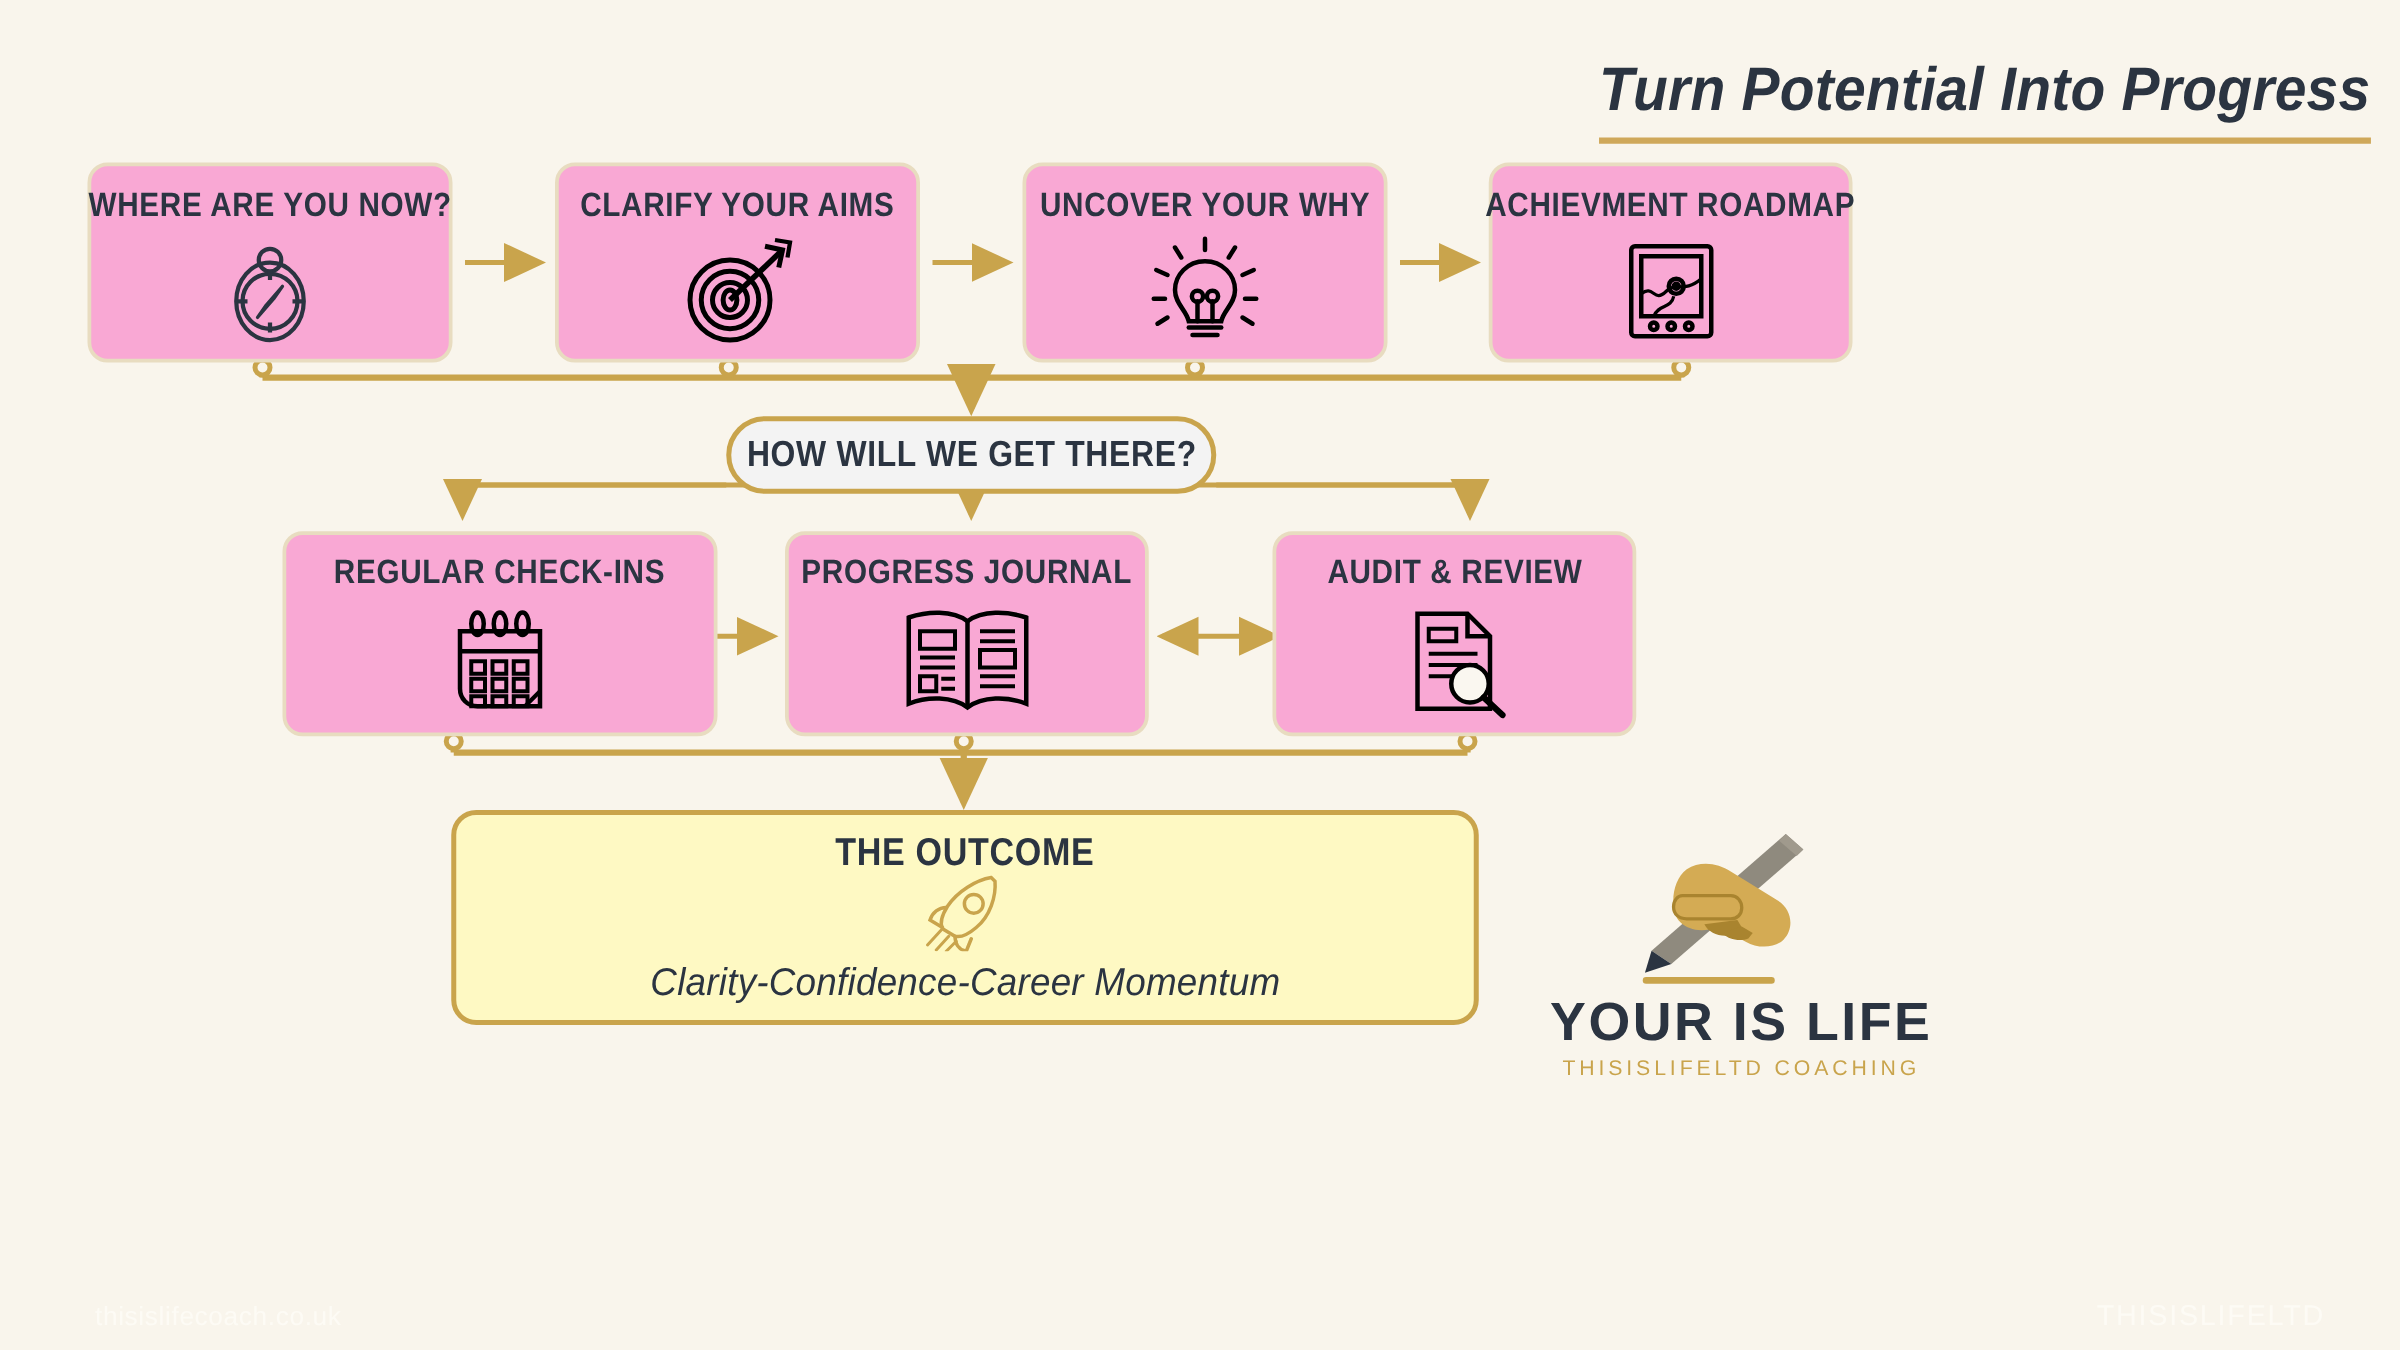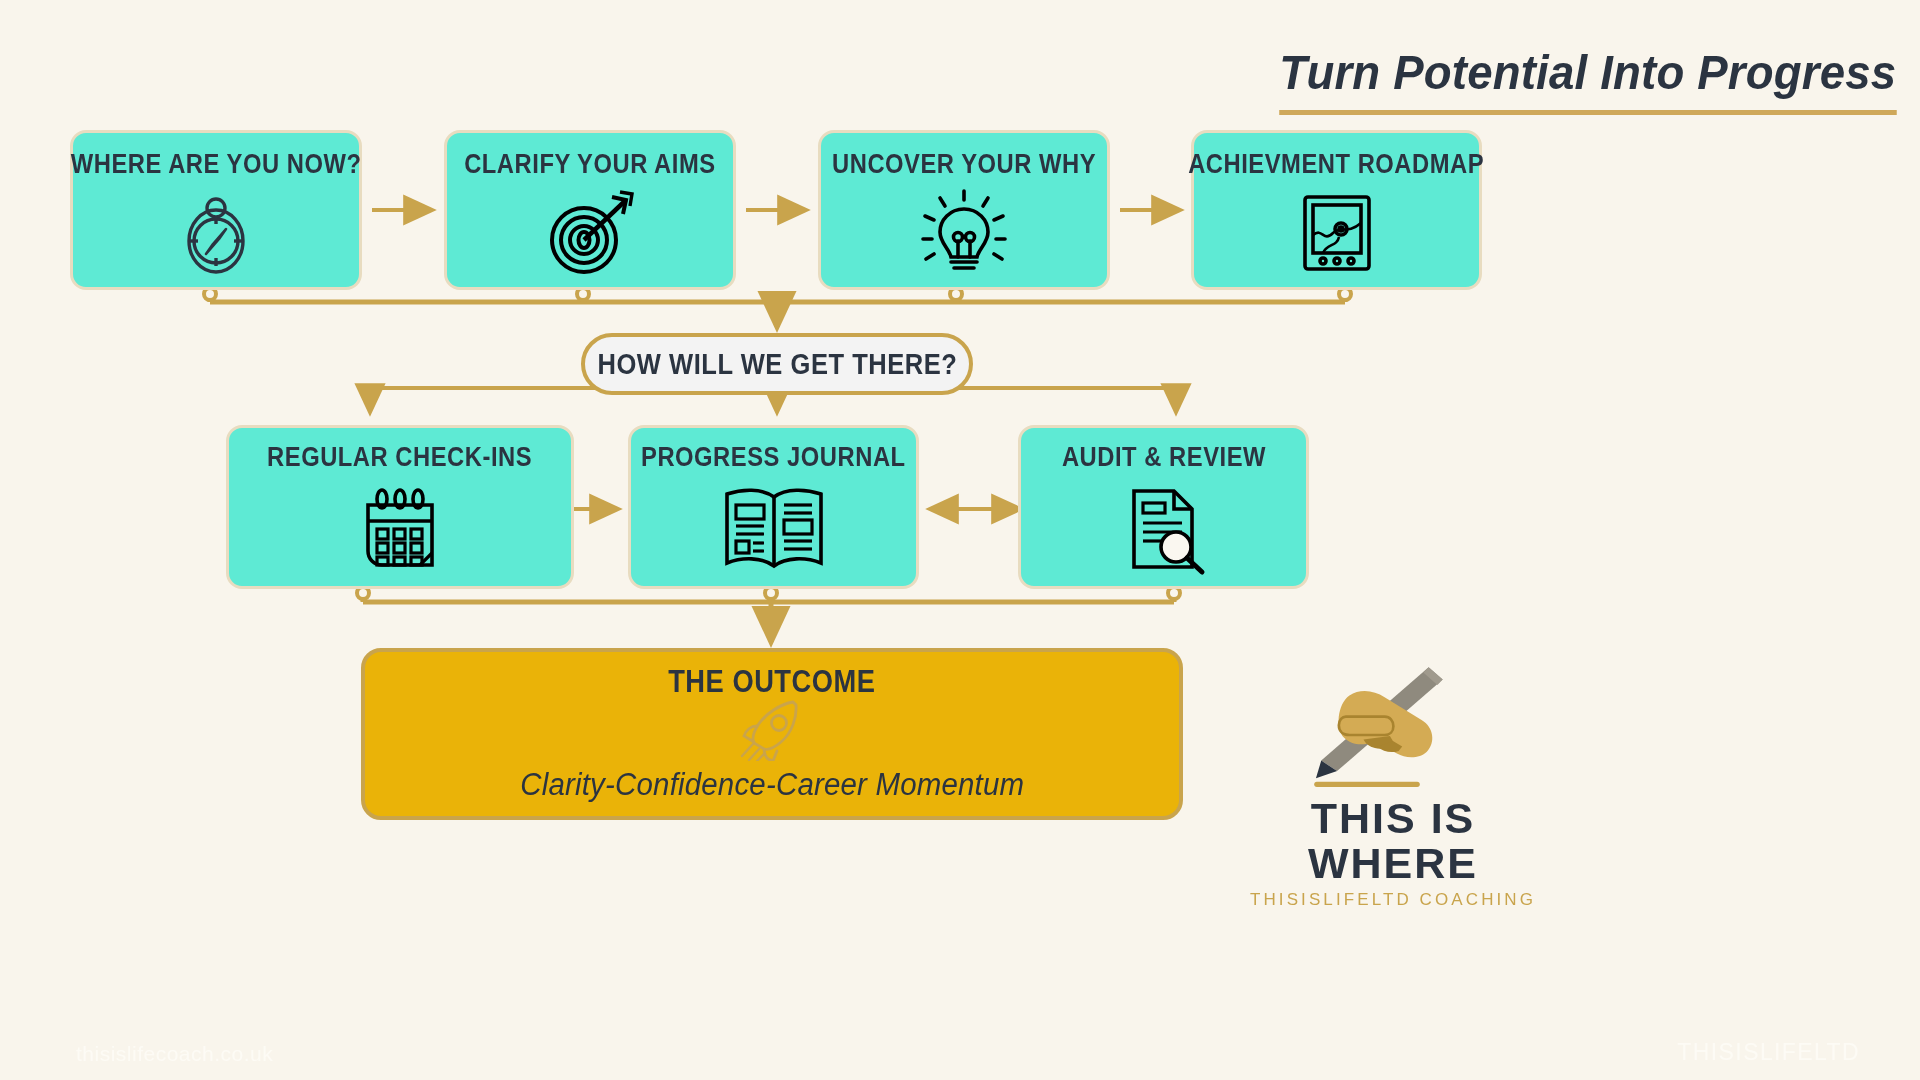--- a/index.html
+++ b/index.html
@@ -42,21 +42,21 @@
     color: #2b3441;
     transform: scaleX(0.93);
     padding-bottom: 10px;
     border-bottom: 5px solid #cfa85a;
     line-height: 1.1;
   }
 
   
   .card {
     position: absolute;
-    background: #5eead4;
+    background: #f9a8d4;
     border: 3px solid #e8dcc0;
     border-radius: 16px;
     display: flex;
     flex-direction: column;
     align-items: center;
     z-index: 2;
   }
   .card-label {
     font-family: "Liberation Sans Narrow", "Liberation Sans", sans-serif;
     font-weight: bold;
@@ -106,21 +106,21 @@
   .r2c2 { left: 628px; width: 291px; }
   .r2c3 { left: 1018px; width: 291px; }
 
   
   .outcome {
     position: absolute;
     left: 361px;
     top: 648px;
     width: 822px;
     height: 172px;
-    background: #eab308;
+    background: #fef9c3;
     border: 4px solid #c9a44c;
     border-radius: 20px;
     display: flex;
     flex-direction: column;
     align-items: center;
     padding-top: 14px;
     z-index: 2;
   }
   .outcome-label {
     font-family: "Liberation Sans Narrow", "Liberation Sans", sans-serif;
@@ -418,20 +418,20 @@
       <path d="M48,112 L66,124 L42,132 Z" fill="#2b3441"></path>
 
       <path d="M80,38 C92,30 108,32 120,40 L162,66 C176,74 178,92 168,102 C160,110 144,110 134,104 L108,90 C96,96 82,94 74,86 C64,76 66,48 80,38 Z" fill="#d4ab54"></path>
 
       <path d="M76,62 C72,62 68,66 68,72 C68,79 73,83 80,83 L120,83 C126,83 130,79 130,73 C130,67 126,62 120,62 Z" fill="#d4ab54" stroke="#a9842f" stroke-width="3"></path>
       <path d="M96,88 C100,96 110,100 120,98 L132,94 L126,84 Z" fill="#a9842f"></path>
       <path d="M112,96 C118,102 128,104 136,101 L140,96 L130,90 Z" fill="#a9842f"></path>
 
       <rect x="40" y="136" width="120" height="6" rx="3" fill="#c9a44c"></rect>
     </svg>
-    <div class="logo-name">THIS IS WHERE</div>
+    <div class="logo-name">YOUR IS LIFE</div>
     <div class="logo-sub">THISISLIFELTD COACHING</div>
   </div>
 
   <div class="watermark wm-left">thisislifecoach.co.uk</div>
   <div class="watermark wm-right">THISISLIFELTD</div>
 
 </div>
 
 </body></html>

